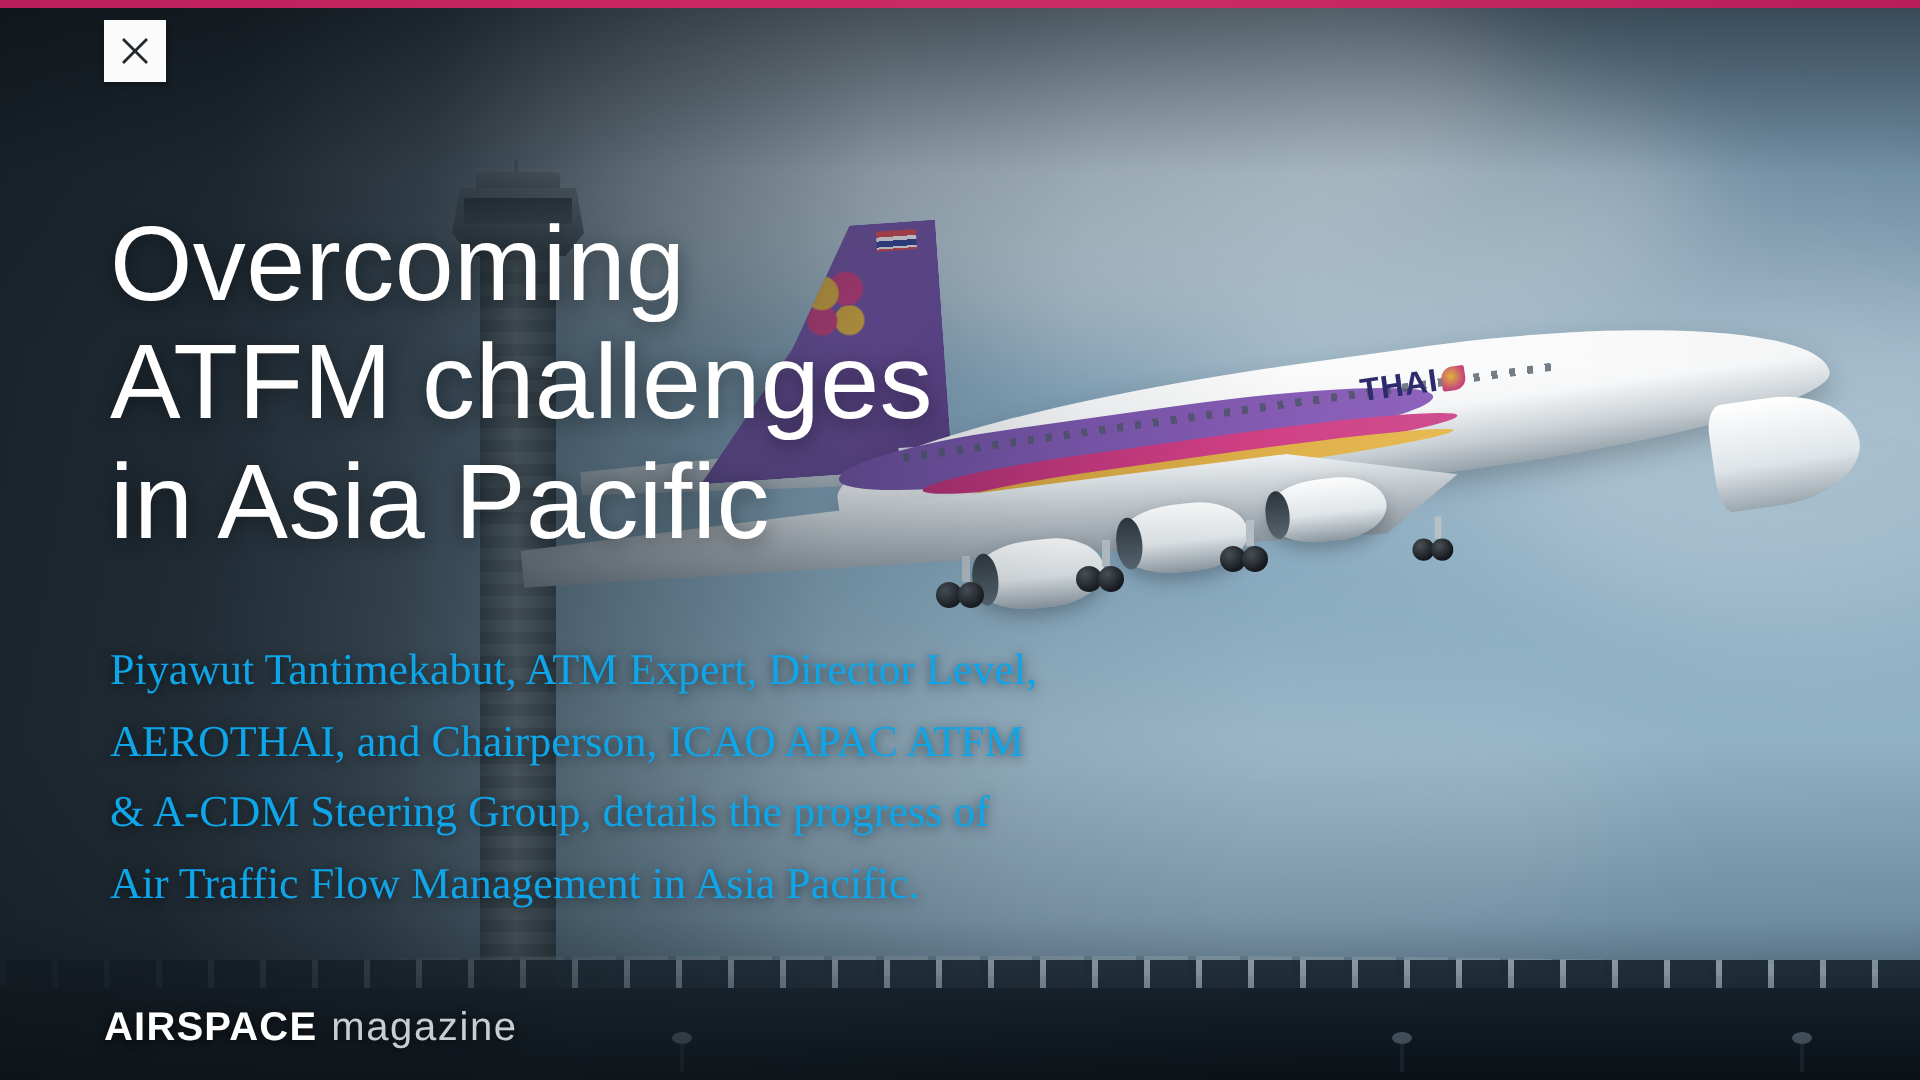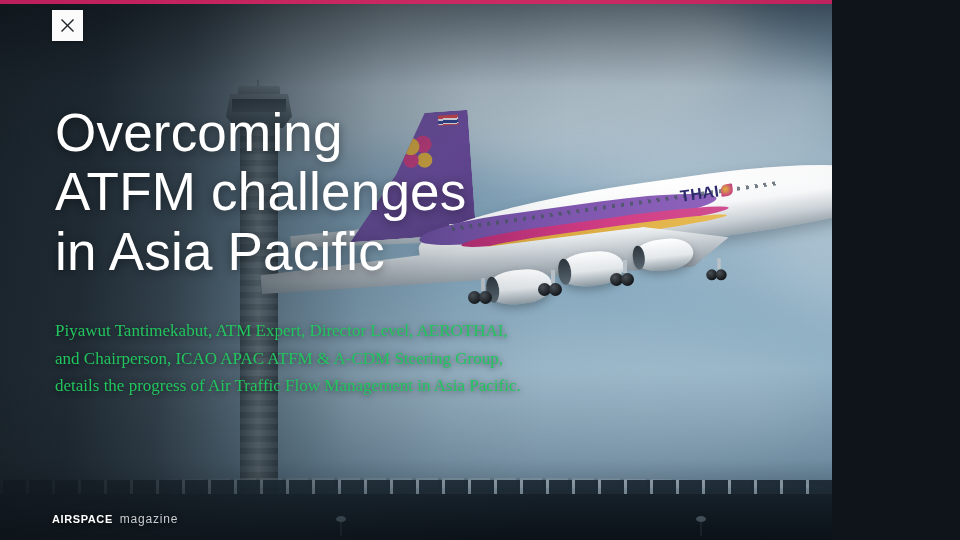--- a/index.html
+++ b/index.html
@@ -1,21 +1,21 @@
 <!DOCTYPE html>
 <html><head>
 <meta charset="utf-8">
 <style>
   html,body{margin:0;padding:0;}
   body{
     width:960px;height:540px;overflow:hidden;
     background:#0e1419;
     font-family:"Liberation Sans",sans-serif;
   }
-  .stage{position:relative;width:832px;height:540px;overflow:hidden;}
+  .stage{position:relative;width:960px;height:540px;overflow:hidden;}
 
   
   .photo{position:absolute;inset:0;overflow:hidden;}
   .sky{
     position:absolute;inset:0;
     background:
       linear-gradient(178deg,#6e8fa8 0%,#7b9cb4 28%,#88aac0 52%,#92b2c5 70%,#7e9fb6 86%,#5e7d94 100%);
   }
   
   .cloud{position:absolute;border-radius:50%;filter:blur(26px);background:#cfdbe2;}
@@ -210,39 +210,39 @@
   .content{position:absolute;left:55px;top:103px;width:560px;z-index:30;}
   .headline{
     margin:0;color:#ffffff;
     font-family:"Liberation Sans",sans-serif;
     font-weight:300;font-size:53px;line-height:1.12;
     letter-spacing:.2px;
     text-shadow:0 2px 10px rgba(0,0,0,.45);
     white-space:pre-line;
   }
   .standfirst{
-    margin:36px 0 0 0;color:#22c55e;
+    margin:36px 0 0 0;color:#0ea5e9;
     font-family:"Liberation Serif",serif;
-    font-size:17px;line-height:1.62;max-width:470px;
+    font-size:22px;line-height:1.62;max-width:470px;
     text-shadow:0 1px 6px rgba(0,0,0,.6);
   }
 
   
   .brand{
     position:absolute;left:52px;bottom:14px;z-index:30;
     display:flex;align-items:baseline;gap:7px;
     text-shadow:0 1px 5px rgba(0,0,0,.7);
   }
   .brand .mark{
     color:#ffffff;font-family:"Liberation Sans",sans-serif;
-    font-weight:bold;font-size:11px;letter-spacing:.6px;
+    font-weight:bold;font-size:20px;letter-spacing:.6px;
   }
   .brand .word{
     color:#c9ced2;font-family:"Liberation Sans",sans-serif;
-    font-weight:300;font-size:12px;letter-spacing:.8px;
+    font-weight:300;font-size:20px;letter-spacing:.8px;
   }
 
   .scroll-cue{
     position:absolute;left:470px;bottom:14px;z-index:30;
     display:flex;align-items:center;gap:11px;cursor:pointer;
   }
   .mouse-icon{
     width:18px;height:27px;border:1.6px solid #e8ebed;border-radius:9px;
     display:flex;align-items:center;justify-content:center;
     box-shadow:0 1px 5px rgba(0,0,0,.5);

